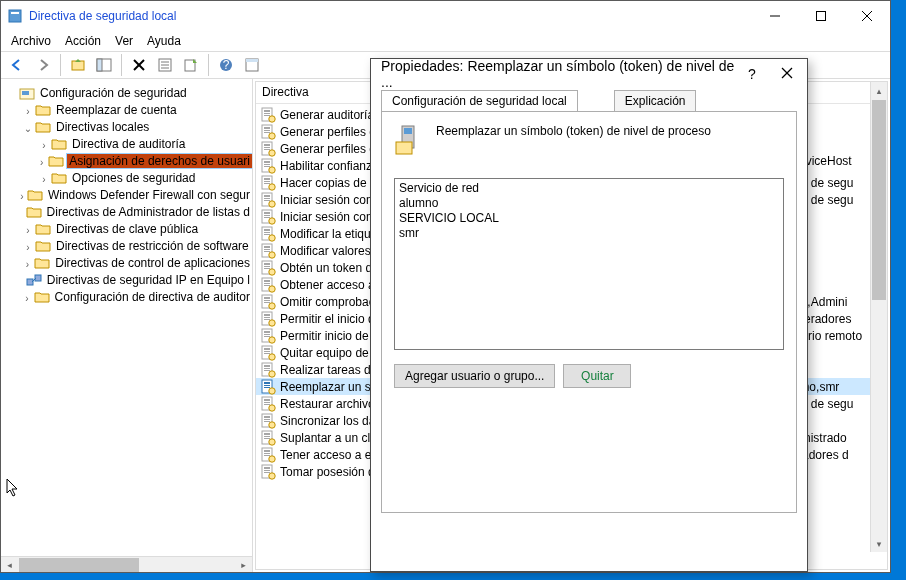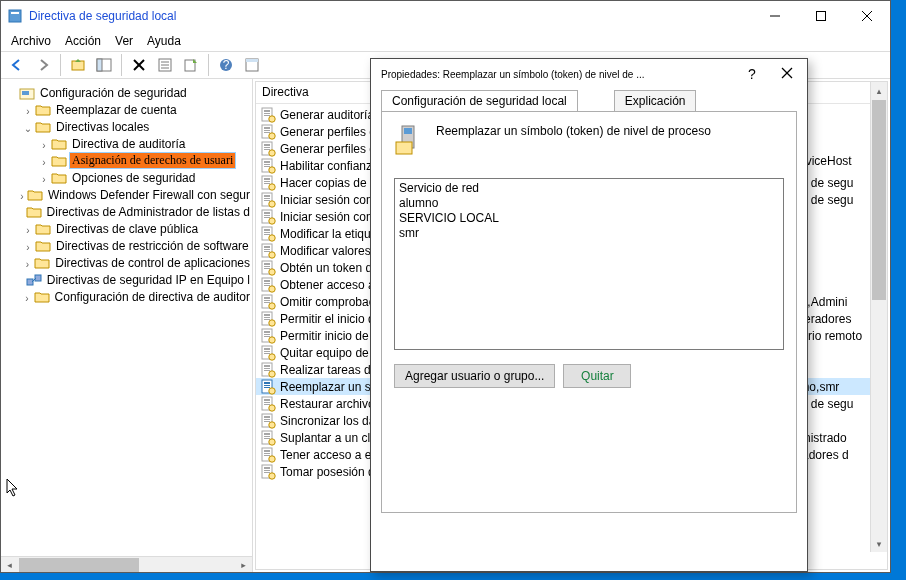--- a/index.html
+++ b/index.html
@@ -18,21 +18,21 @@
   .toolbar .tbtn { width:24px; height:24px; display:flex;align-items:center;justify-content:center; }
   .toolbar .sep { width:1px; height:22px; background:#ccc; margin:0 3px;}
   .body { position:relative; height: calc(100% - 78px); display:flex; }
   .tree-pane { width:252px; border-right:1px solid #dcdcdc; overflow:hidden; position:relative;}
   .tree { padding: 4px 0 20px 4px; }
   .tree-row { display:flex; align-items:flex-end; height:17px; white-space:nowrap; }
   .tree-row .indent { display:inline-block; }
   .expander { width:14px; display:inline-flex; justify-content:center; color:#666; font-size:10px;}
   .folder { width:16px; height:14px; display:inline-block; margin-right:3px;}
   .tree-label { cursor:default; padding:0 2px;}
-  .tree-row.sel .tree-label { background:#f97316; outline:1px solid #99d1ff;font-family:Liberation Serif, serif;}
+  .tree-row.sel .tree-label { background:#c2410c; outline:1px solid #99d1ff;}
   .list-pane { flex:1; position:relative; border:1px solid #dcdcdc; margin:2px; overflow:hidden;}
   .list-header { height:22px; border-bottom:1px solid #e5e5e5; display:flex;}
   .list-header .col { padding:3px 6px; border-right:1px solid #e5e5e5;}
   .list-body { padding:2px 0; }
   .list-row { display:flex; align-items:center; height:17px; padding-left:4px; white-space:nowrap;}
   .list-row.sel { background:#cce8ff; }
   .list-row .doc-icon { width:16px; height:16px; margin-right:4px; position:relative;}
   .list-row .lbl { overflow:hidden; text-overflow:ellipsis;}
   .list-row .val { position:absolute; left:490px; white-space:nowrap;}
   .scrollbar-v {position:absolute; right:0; top:0; bottom:17px; width:17px; background:#f0f0f0; border-left:1px solid #dcdcdc;}
@@ -42,21 +42,21 @@
   .scrollbar-h .thumb{ position:absolute; top:1px; bottom:1px; left:18px; width:120px; background:#c2c2c2;}
   .scrollbar-h .arrow{ position:absolute; top:0; bottom:0; width:17px; display:flex;align-items:center;justify-content:center; color:#666; font-size:9px;}
   .cursor-arrow { position:absolute; left:6px; top:478px; pointer-events:none;}
 
   
   .dialog {
     position:absolute; left:370px; top:58px; width:438px; height:514px;
     background:#fff; border:1px solid #4a4a4a; box-shadow:4px 4px 10px rgba(0,0,0,0.25);
   }
   .dlg-title { height:30px; display:flex; align-items:center; padding-left:10px;}
-  .dlg-title .txt { flex:1; font-size:10px;}
+  .dlg-title .txt { flex:1; font-size:14px;}
   .dlg-title .help { width:30px; text-align:center; font-size:14px;}
   .dlg-title .close { width:40px; text-align:center; font-size:14px;}
   .tabstrip { display:flex; padding-left:10px; height:22px;gap:36px; }
   .tab { padding:3px 10px; border:1px solid #adadad; border-bottom:none; background:#fff; position:relative; top:1px;}
   .tab.inactive { background:#f4f4f4; border-bottom:1px solid #adadad;}
   .tab-body { margin:0 10px 10px; border:1px solid #adadad; height:402px; padding:12px; position:relative; background:#fff;}
   .policy-icon-row { display:flex; align-items:flex-start; gap:10px; height:48px;}
   .policy-icon { width:32px; height:32px;}
   .userlist { border:1px solid #7a7a7a; height:172px; margin-top:6px; padding:2px 4px; overflow:hidden;}
   .userlist div { line-height:15px;}

